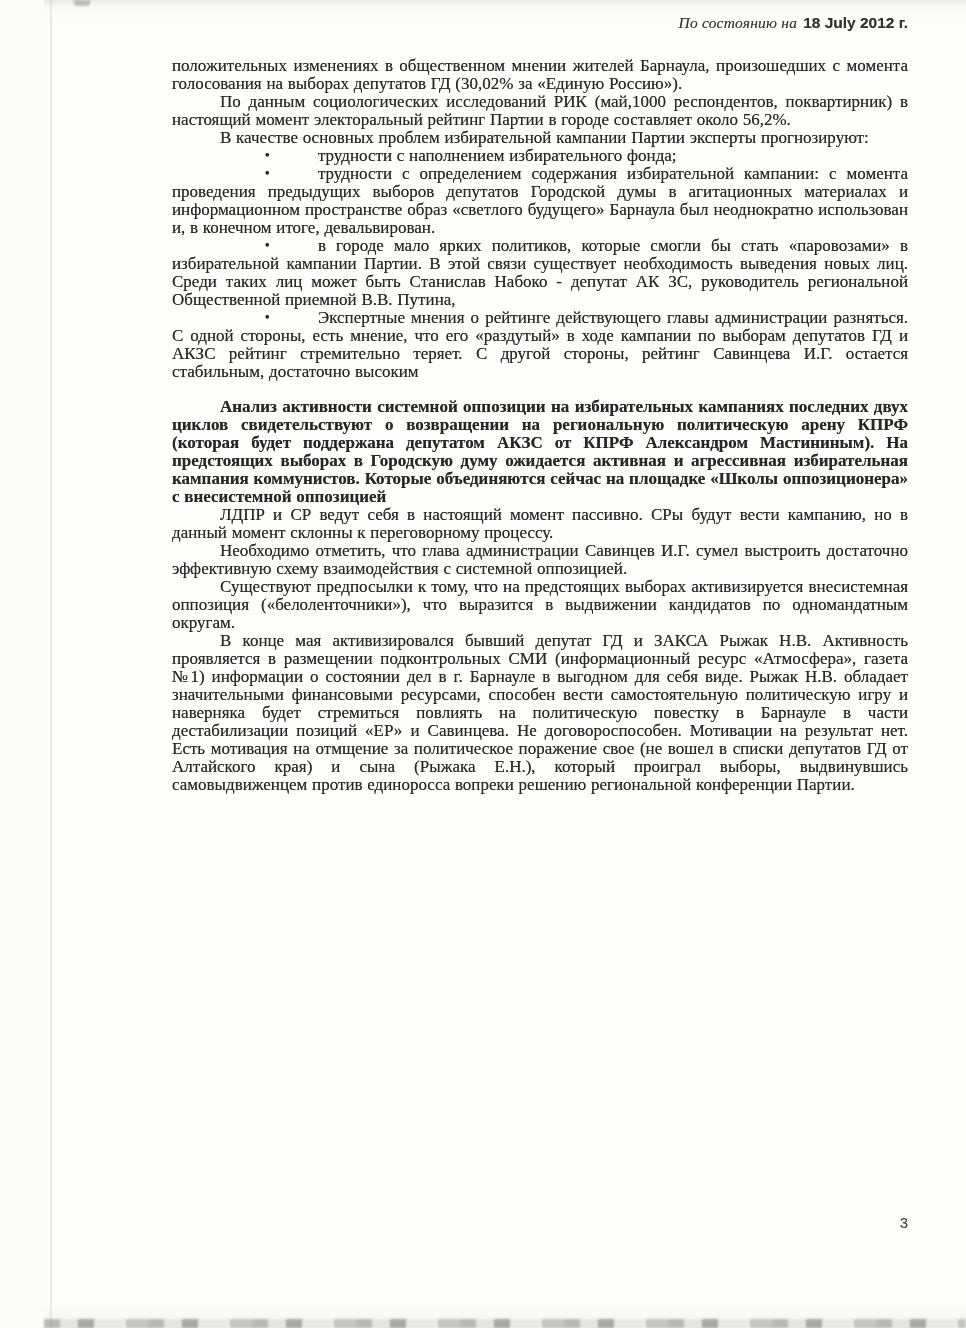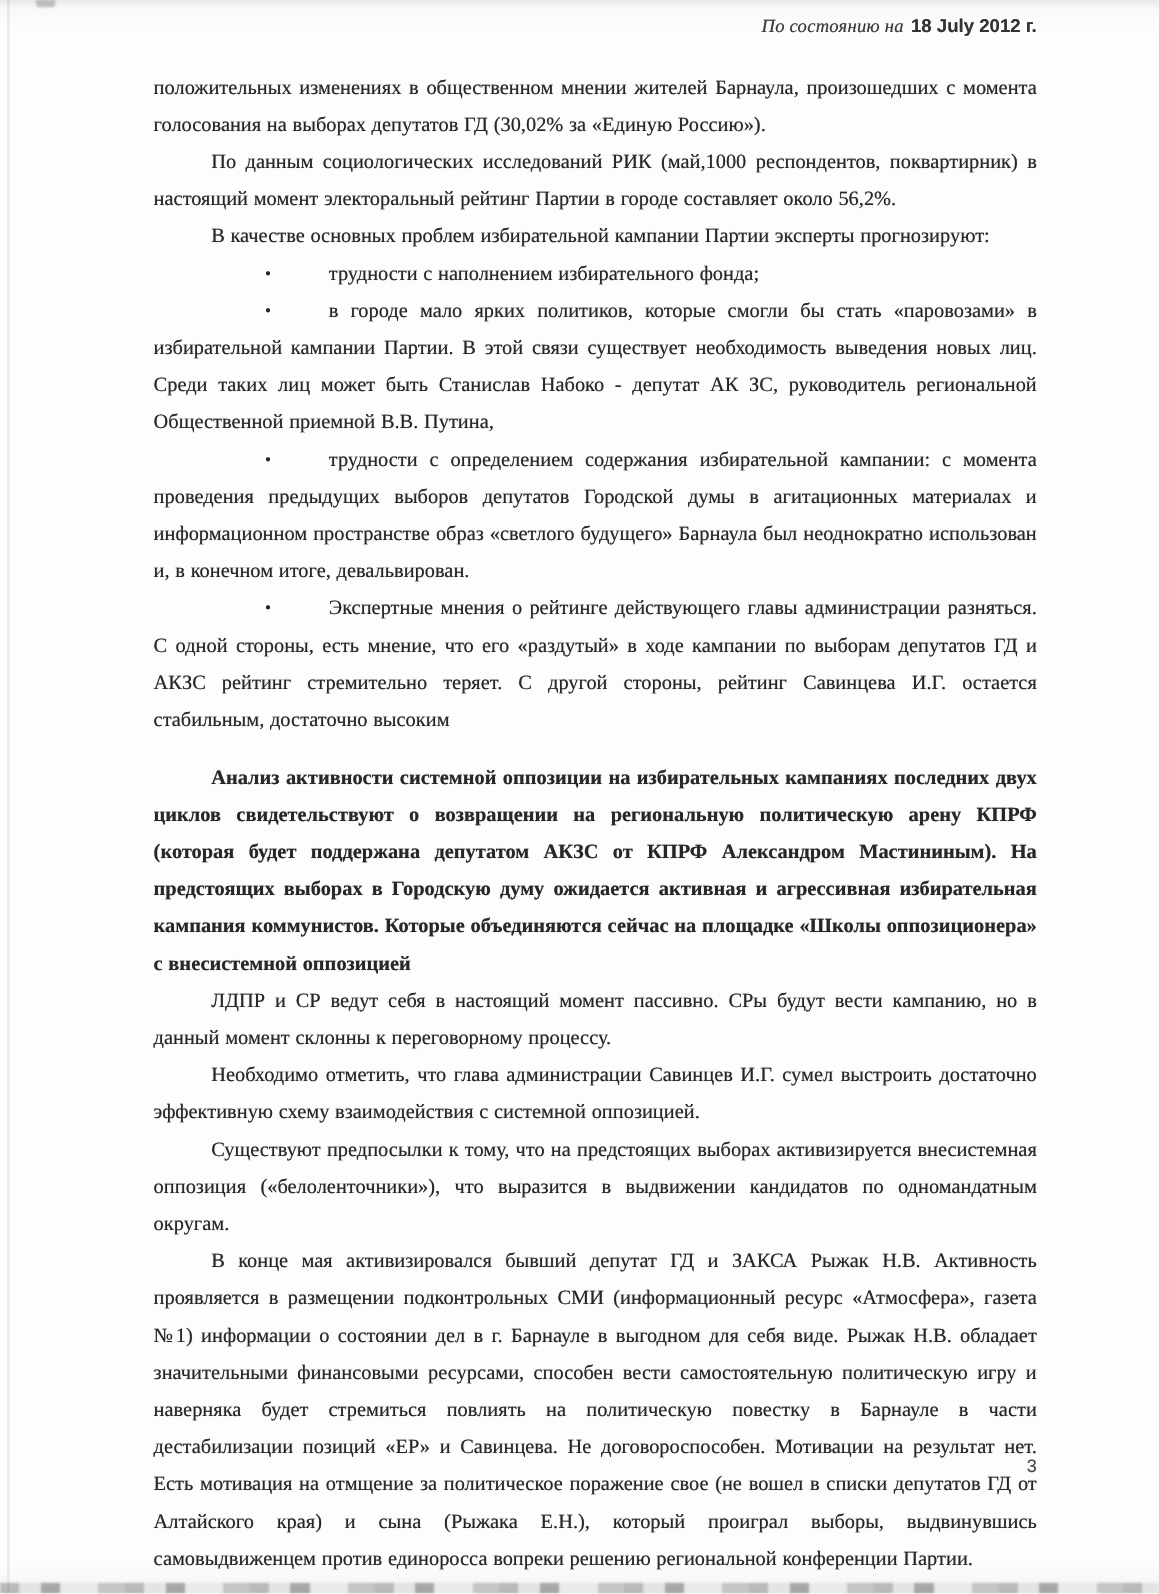--- a/index.html
+++ b/index.html
@@ -6,20 +6,21 @@
   body {
     width: 966px; height: 1328px;
     background: #fbfbfa;
     position: relative;
     overflow: hidden;
     font-family: "Liberation Serif", serif;
   }
   .scan-page {
     position: absolute; inset: 0;
     background: linear-gradient(180deg, #f7f7f6 0%, #fdfdfc 2%, #fdfdfc 98%, #f4f4f2 100%);
+    margin-left: 44px;
   }
   
   .edge-left {
     position: absolute; left: 6px; top: 0; bottom: 0; width: 2px;
     background: rgba(0,0,0,0.07); filter: blur(0.6px);
   }
   .edge-top {
     position: absolute; left: 0; right: 0; top: 0; height: 7px;
     background: linear-gradient(180deg, rgba(0,0,0,0.06), rgba(0,0,0,0));
   }
@@ -56,21 +57,21 @@
     font-family: "Liberation Sans", sans-serif;
     font-weight: 600;
     font-size: 15.5px;
     color: #333;
     text-shadow: 0 0 0.5px rgba(40,40,40,0.55);
   }
   
   .doc-body {
     position: absolute; top: 57px; left: 128px; width: 736px;
     font-size: 17px;
-    line-height: 31px;
+    line-height: 18px;
     color: #272727;
     text-align: justify;
     text-shadow: 0 0 0.6px rgba(45,45,45,0.65);
     word-spacing: 0.5px;
   }
   .doc-body p { margin: 0; }
   p.p-indent { text-indent: 48px; }
   p.p-bullet { text-indent: 48px; }
   p.gap-top { margin-top: 17px; font-weight: bold; }
   .bullet-glyph {
@@ -99,22 +100,22 @@
 
   <div class="header">
     <span class="hdr-prefix">По состоянию на</span><span class="hdr-date">18 July 2012 г.</span>
   </div>
 
   <div class="doc-body">
     <p class="p-plain">положительных изменениях в общественном мнении жителей Барнаула, произошедших с момента голосования на выборах депутатов ГД (30,02% за «Единую Россию»).</p>
     <p class="p-indent">По данным социологических исследований РИК (май,1000 респондентов, поквартирник) в настоящий момент электоральный рейтинг Партии в городе составляет около 56,2%.</p>
     <p class="p-indent">В качестве основных проблем избирательной кампании Партии эксперты прогнозируют:</p>
     <p class="p-bullet"><span class="bullet-glyph">•</span><span>трудности с наполнением избирательного фонда;</span></p>
+    <p class="p-bullet"><span class="bullet-glyph">•</span><span>трудности с определением содержания избирательной кампании: с момента проведения предыдущих выборов депутатов Городской думы в агитационных материалах и информационном пространстве образ «светлого будущего» Барнаула был неоднократно использован и, в конечном итоге, девальвирован.</span></p>
     <p class="p-bullet"><span class="bullet-glyph">•</span><span>в городе мало ярких политиков, которые смогли бы стать «паровозами» в избирательной кампании Партии.  В этой связи существует необходимость выведения новых лиц. Среди таких лиц может быть Станислав Набоко - депутат АК ЗС, руководитель региональной Общественной приемной В.В. Путина,</span></p>
-    <p class="p-bullet"><span class="bullet-glyph">•</span><span>трудности с определением содержания избирательной кампании: с момента проведения предыдущих выборов депутатов Городской думы в агитационных материалах и информационном пространстве образ «светлого будущего» Барнаула был неоднократно использован и, в конечном итоге, девальвирован.</span></p>
     <p class="p-bullet"><span class="bullet-glyph">•</span><span>Экспертные  мнения о рейтинге действующего главы администрации разняться. С одной стороны, есть мнение, что его «раздутый» в ходе кампании по выборам депутатов ГД и АКЗС рейтинг стремительно теряет. С другой стороны, рейтинг Савинцева И.Г. остается стабильным, достаточно высоким</span></p>
     <p class="p-indent gap-top">Анализ активности системной оппозиции на избирательных кампаниях последних двух циклов свидетельствуют о возвращении на региональную политическую арену КПРФ (которая будет поддержана депутатом АКЗС от КПРФ Александром Мастининым). На предстоящих выборах в Городскую думу ожидается активная и агрессивная избирательная кампания коммунистов. Которые объединяются сейчас на площадке «Школы оппозиционера» с внесистемной оппозицией</p>
     <p class="p-indent">ЛДПР и СР ведут себя в настоящий момент пассивно. СРы будут вести кампанию, но в данный момент склонны к переговорному процессу.</p>
     <p class="p-indent">Необходимо отметить, что глава администрации Савинцев И.Г. сумел выстроить достаточно эффективную схему взаимодействия с системной оппозицией.</p>
     <p class="p-indent">Существуют предпосылки к тому, что на предстоящих выборах активизируется внесистемная оппозиция («белоленточники»), что выразится в выдвижении кандидатов по одномандатным округам.</p>
     <p class="p-indent">В конце мая активизировался бывший депутат ГД и ЗАКСА Рыжак Н.В. Активность проявляется в размещении подконтрольных СМИ (информационный ресурс «Атмосфера», газета №1) информации о состоянии дел в г. Барнауле в выгодном для себя виде. Рыжак Н.В. обладает значительными финансовыми ресурсами, способен вести самостоятельную политическую игру и наверняка будет стремиться повлиять на политическую повестку в Барнауле в части дестабилизации позиций «ЕР» и Савинцева. Не договороспособен. Мотивации на результат нет. Есть мотивация на отмщение за политическое поражение свое (не вошел в списки депутатов ГД от Алтайского края) и сына (Рыжака Е.Н.), который проиграл выборы, выдвинувшись самовыдвиженцем против единоросса вопреки решению региональной конференции Партии.</p>
   </div>
 
   <div class="page-number">3</div>
 

